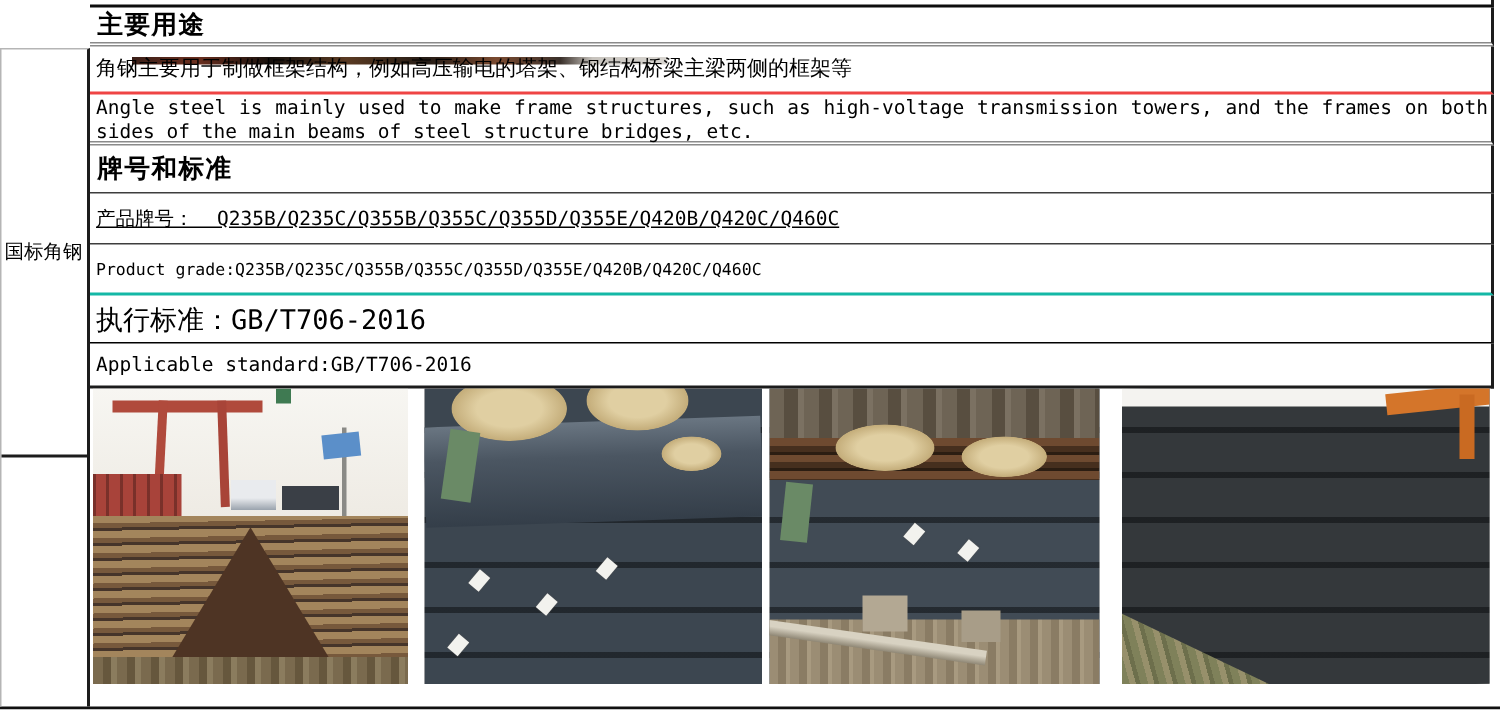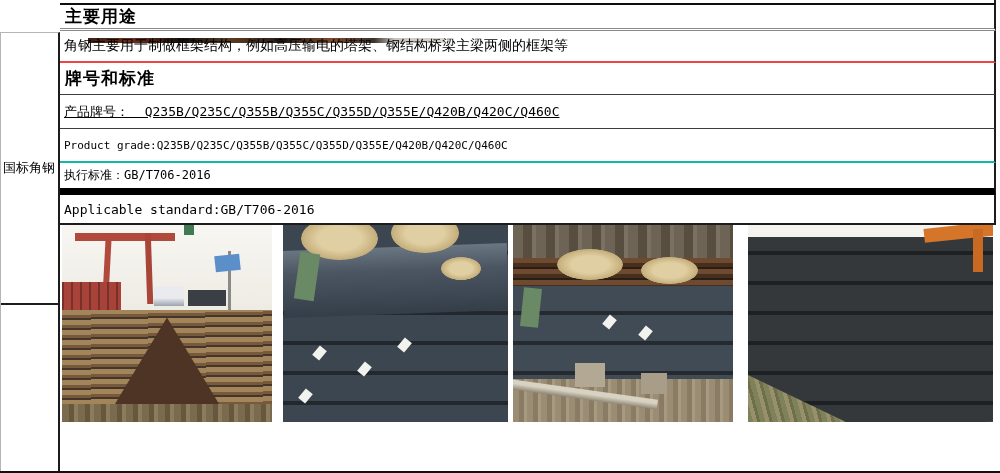--- a/index.html
+++ b/index.html
@@ -27,21 +27,21 @@
   .sliver-img{display:block;margin-left:28px;width:357px;height:5px;
     background:linear-gradient(90deg,#3a1f18 0%,#6b2f1f 12%,#16100c 26%,#5a3a22 40%,
       #241b15 55%,#7a4a30 68%,#3a302a 80%,#c7c3bd 86%,#d8d5d0 100%);}
   .r1{height:26px;border-bottom:3px double #8a8a8a;text-align:center;}
   .r2{height:32px;border-bottom:2px solid #ef4444;font-size:14px;}
   .r3{height:34px;border-bottom:3px double #8a8a8a;font-size:13px;
       line-height:16px;align-items:flex-start;padding-top:2px;text-align:justify;padding-right:2px;}
   .r4{height:32px;border-bottom:1px solid #3d3d3d;text-align:center;}
   .r5{height:34px;border-bottom:1px solid #3d3d3d;font-size:13px;text-decoration:underline;}
   .r6{height:34px;border-bottom:2px solid #14b8a6;font-size:11px;}
-  .r7{height:32px;border-bottom:7px solid #000000;font-size:12px;}
+  .r7{height:32px;border-bottom:1px solid #000000;font-size:18px;}
   .r8{height:30px;border-bottom:2px solid #1c1c1c;font-size:13px;text-align:right;}
   .hdr{font-size:17px;font-weight:bold;letter-spacing:1px;padding-left:5px;}
   
   .photos-row{box-sizing:border-box;width:936px;height:197px;display:flex;}
   .photo{position:relative;height:197px;overflow:hidden;flex:none;background:#777;}
   .p1{width:210px;margin-left:2px;}
   .p2{width:225px;margin-left:11px;}
   .p3{width:220px;margin-left:5px;}
   .p4{width:245px;margin-left:15px;}
   .photo *{position:absolute;}
@@ -119,20 +119,21 @@
   <div class="content-col">
 
     <div class="row sliver">
       <span class="sliver-img"></span>
     </div>
 
     <div class="row r1 hdr">主要用途</div>
 
     <div class="row r2">角钢主要用于制做框架结构，例如高压输电的塔架、钢结构桥梁主梁两侧的框架等</div>
 
+    <div class="row r3">Angle steel is mainly used to make frame structures, such as high-voltage transmission towers, and the frames on both sides of the main beams of steel structure bridges, etc.</div>
 
     <div class="row r4 hdr">牌号和标准</div>
 
     <div class="row r5">产品牌号：  Q235B/Q235C/Q355B/Q355C/Q355D/Q355E/Q420B/Q420C/Q460C</div>
 
     <div class="row r6">Product grade:Q235B/Q235C/Q355B/Q355C/Q355D/Q355E/Q420B/Q420C/Q460C</div>
 
     <div class="row r7">执行标准：GB/T706-2016</div>
 
     <div class="row r8">Applicable standard:GB/T706-2016</div>

